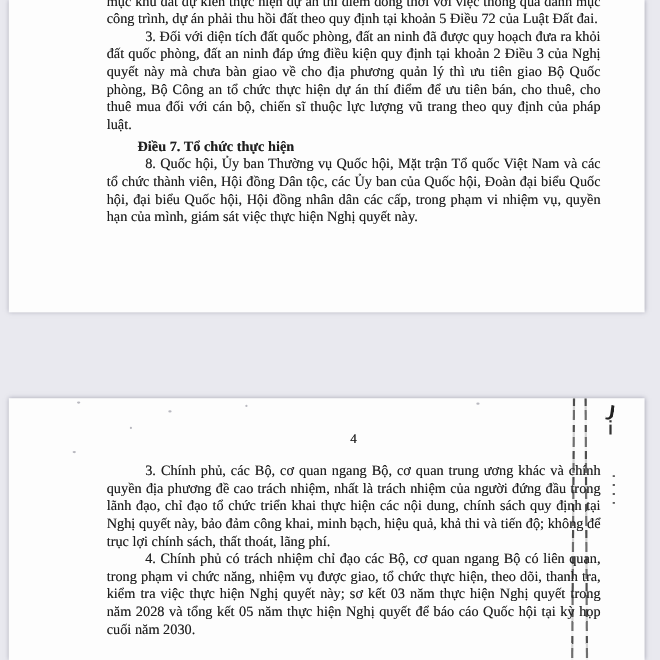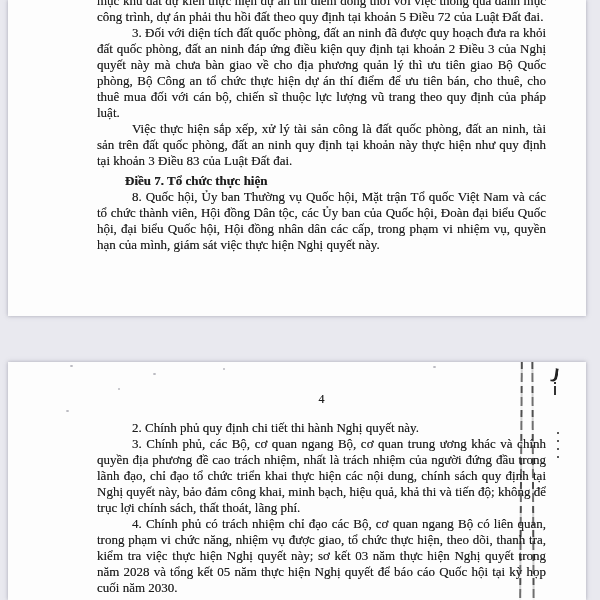--- a/index.html
+++ b/index.html
@@ -11,21 +11,21 @@
     font-family:"Liberation Serif", serif;
   }
   .page {
     position:absolute;
     left:8px;
     width:578px;
     background:#fdfdfd;
     box-shadow:0 0 4px rgba(110,110,130,.55);
     overflow:hidden;
   }
-  .page-1 { top:0; height:316px; }
+  .page-1 { top:0; height:284px; }
   .page-2 { top:362px; height:238px; }
 
   .textblock {
     padding:0 40px 0 89px;
     color:#1e1e1e;
     font-size:13px;
     line-height:16px;
     text-align:justify;
     text-shadow:0 0 .6px rgba(20,20,20,.55);
   }
@@ -89,38 +89,36 @@
   .speck.s5 { left:58px;  top:48px; width:3px; height:2px; }
   .speck.s6 { left:425px; top:4px;  width:3px; height:2px; }
 </style>
 </head>
 <body>
 
 <div class="page page-1">
   <div class="textblock">
     <p class="para continuation">mục khu đất dự kiến thực hiện dự án thí điểm đồng thời với việc thông qua danh mục công trình, dự án phải thu hồi đất theo quy định tại khoản 5 Điều 72 của Luật Đất đai.</p>
     <p class="para gap">3. Đối với diện tích đất quốc phòng, đất an ninh đã được quy hoạch đưa ra khỏi đất quốc phòng, đất an ninh đáp ứng điều kiện quy định tại khoản 2 Điều 3 của Nghị quyết này mà chưa bàn giao về cho địa phương quản lý thì ưu tiên giao Bộ Quốc phòng, Bộ Công an tổ chức thực hiện dự án thí điểm để ưu tiên bán, cho thuê, cho thuê mua đối với cán bộ, chiến sĩ thuộc lực lượng vũ trang theo quy định của pháp luật.</p>
-    <p class="para gap">Việc thực hiện sắp xếp, xử lý tài sản công là đất quốc phòng, đất an ninh, tài sản trên đất quốc phòng, đất an ninh quy định tại khoản này thực hiện như quy định tại khoản 3 Điều 83 của Luật Đất đai.</p>
     <p class="para heading">Điều 7. Tổ chức thực hiện</p>
     <p class="para gap">8. Quốc hội, Ủy ban Thường vụ Quốc hội, Mặt trận Tổ quốc Việt Nam và các tổ chức thành viên, Hội đồng Dân tộc, các Ủy ban của Quốc hội, Đoàn đại biểu Quốc hội, đại biểu Quốc hội, Hội đồng nhân dân các cấp, trong phạm vi nhiệm vụ, quyền hạn của mình, giám sát việc thực hiện Nghị quyết này.</p>
   </div>
 </div>
 
 <div class="page page-2">
   <div class="speck s1"></div>
   <div class="speck s2"></div>
   <div class="speck s3"></div>
   <div class="speck s4"></div>
   <div class="speck s5"></div>
   <div class="speck s6"></div>
 
   <div class="page-number">4</div>
 
   <div class="textblock">
-    <p class="para">2. Chính phủ quy định chi tiết thi hành Nghị quyết này.</p>
     <p class="para gap">3. Chính phủ, các Bộ, cơ quan ngang Bộ, cơ quan trung ương khác và chính quyền địa phương đề cao trách nhiệm, nhất là trách nhiệm của người đứng đầu trong lãnh đạo, chỉ đạo tổ chức triển khai thực hiện các nội dung, chính sách quy định tại Nghị quyết này, bảo đảm công khai, minh bạch, hiệu quả, khả thi và tiến độ; không để trục lợi chính sách, thất thoát, lãng phí.</p>
     <p class="para gap">4. Chính phủ có trách nhiệm chỉ đạo các Bộ, cơ quan ngang Bộ có liên quan, trong phạm vi chức năng, nhiệm vụ được giao, tổ chức thực hiện, theo dõi, thanh tra, kiểm tra việc thực hiện Nghị quyết này; sơ kết 03 năm thực hiện Nghị quyết trong năm 2028 và tổng kết 05 năm thực hiện Nghị quyết để báo cáo Quốc hội tại kỳ họp cuối năm 2030.</p>
   </div>
 
   <div class="fold-line a"></div>
   <div class="fold-line b"></div>
   <div class="artifact artifact-comma"></div>
   <div class="artifact artifact-i"></div>
   <div class="artifact artifact-dots"></div>
 </div>

